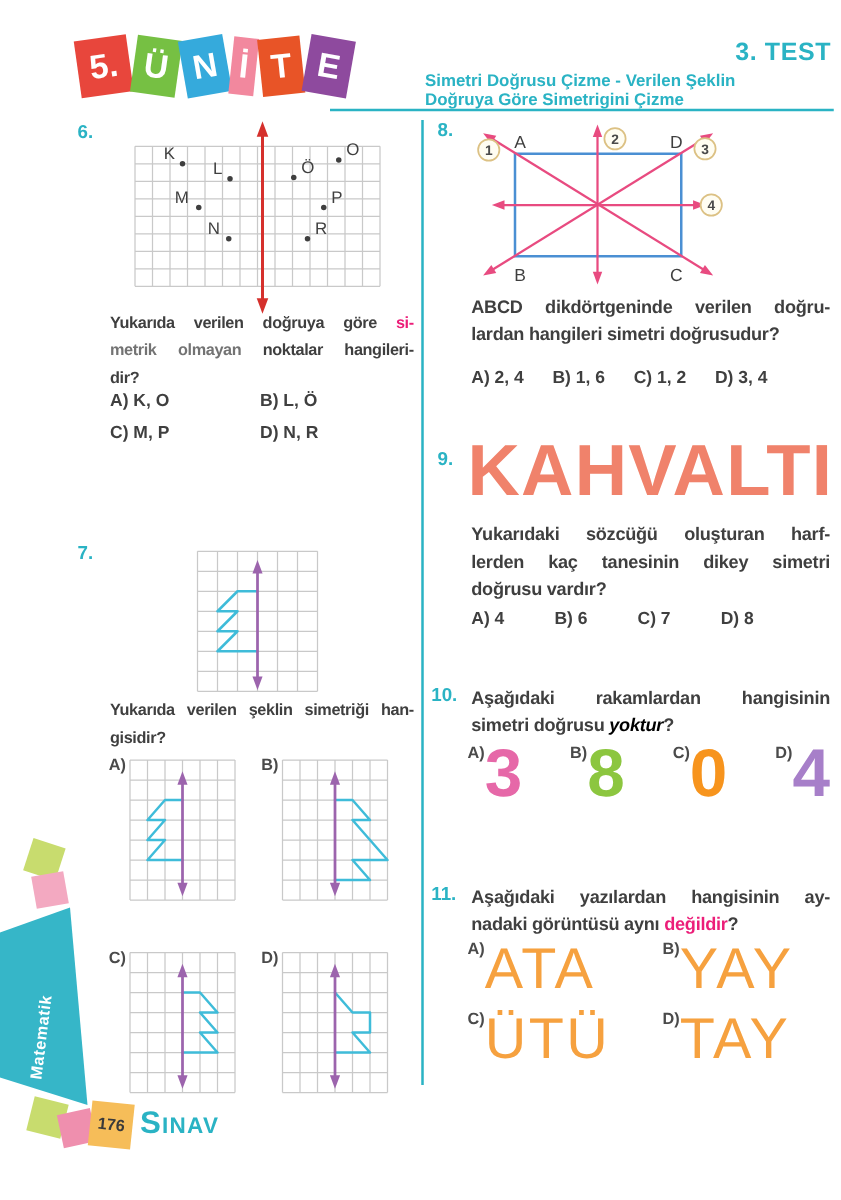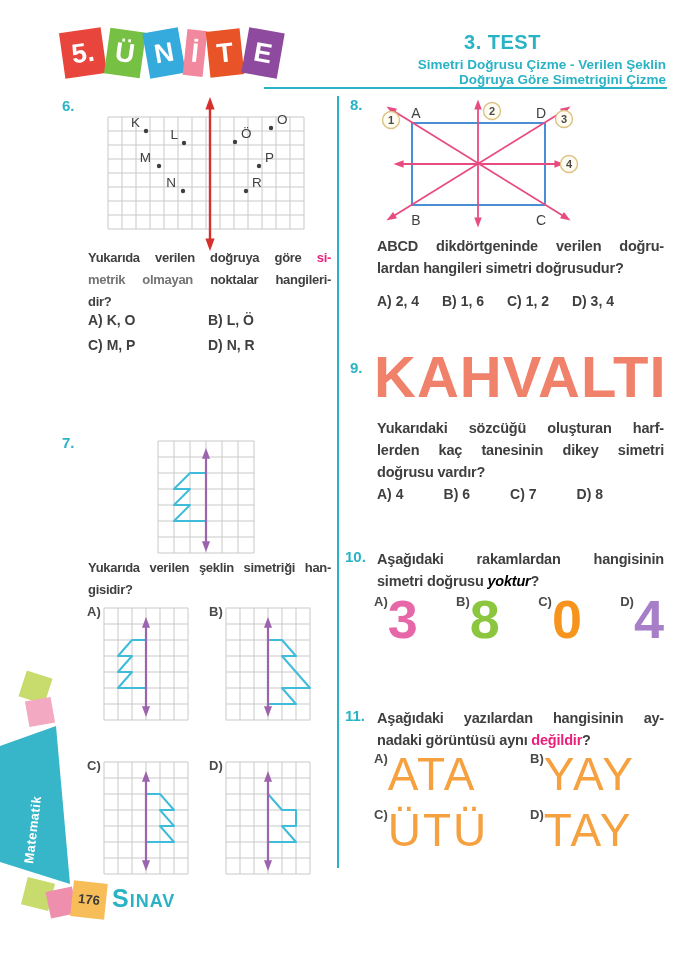--- a/index.html
+++ b/index.html
@@ -5,23 +5,23 @@
   html,body{margin:0;padding:0}
   body{
     width:673px;height:960px;position:relative;background:#ffffff;
     font-family:"Liberation Sans","DejaVu Sans",sans-serif;color:#3f3f3f;overflow:hidden;
   }
   .abs{position:absolute}
   
   #unit-logo{left:62px;top:30px;display:flex;align-items:flex-start}
   .tile{display:inline-block;height:46px;color:#fff;font-weight:bold;font-size:27px;
         text-align:center;line-height:46px;margin-right:3px}
-  #test-label{left:340px;top:31px;width:325px;text-align:center;color:#2ab3c4;
+  #test-label{left:340px;top:31px;width:325px;text-align:right;color:#2ab3c4;
               font-size:20px;font-weight:bold;letter-spacing:.5px}
-  #subtitle{left:340px;top:57px;width:326px;text-align:right;color:#2ab3c4;
+  #subtitle{left:340px;top:57px;width:326px;text-align:left;color:#2ab3c4;
             font-size:13.5px;font-weight:bold;line-height:15px}
   #rule{left:264px;top:87px;width:403px;height:2px;background:#2ab3c4}
   #divider{left:337px;top:96px;width:2px;height:772px;background:#2ab3c4}
   
   .qnum{color:#2ab3c4;font-weight:bold;font-size:15px}
   .qtext{font-weight:bold;color:#3f3f3f}
   .qtext .ln{white-space:nowrap}
   .jl{text-align:justify;text-align-last:justify}
   .qtext-l{width:243px;font-size:13px;letter-spacing:-0.3px;line-height:22px}
   .qtext-r{width:287px;font-size:14.5px;letter-spacing:-0.2px;line-height:22px}

